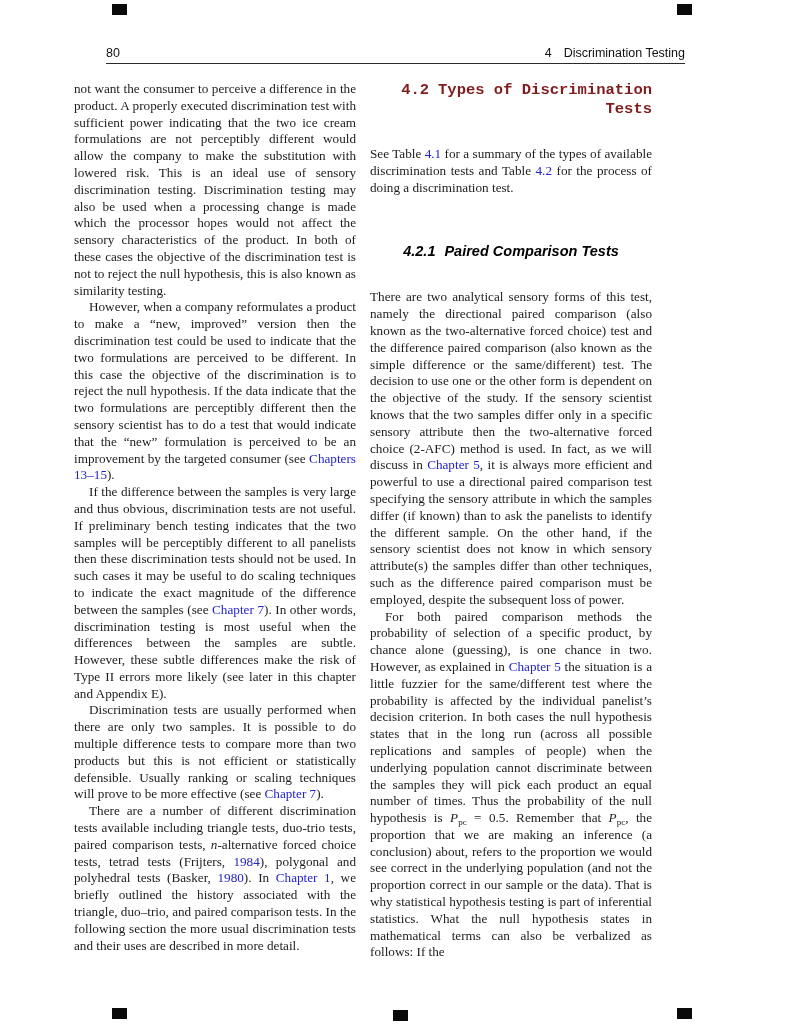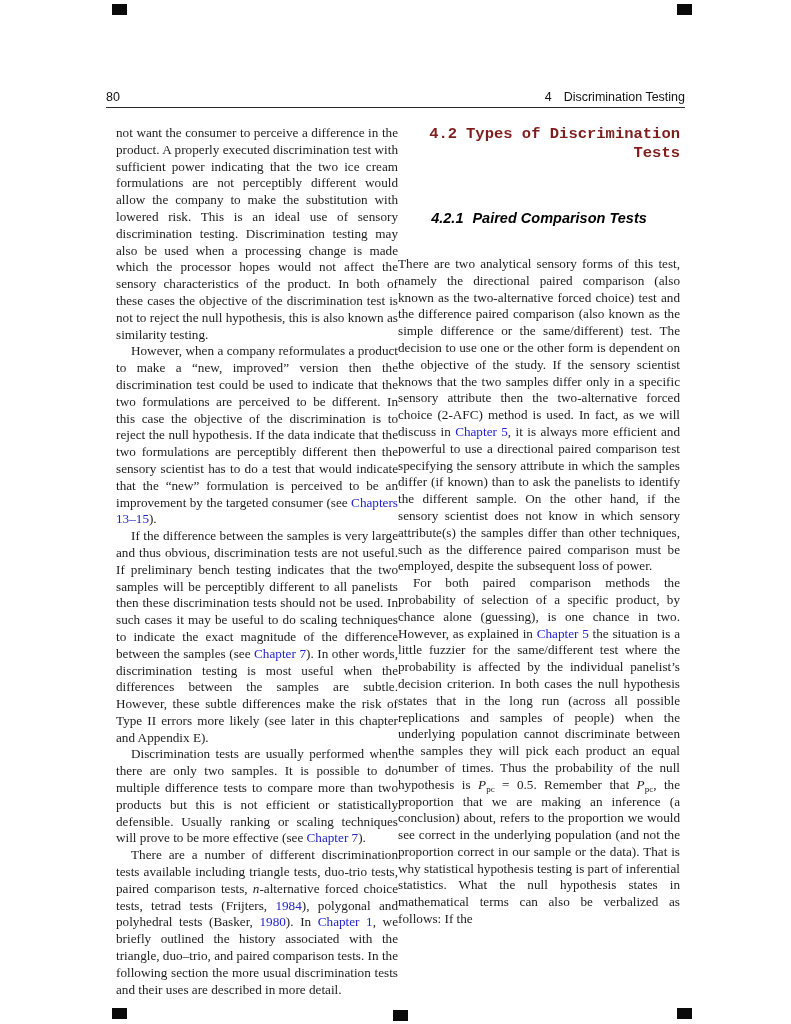--- a/index.html
+++ b/index.html
@@ -20,36 +20,37 @@
     background: #0a0a0a;
   }
   .mark-tl { left: 112px; top: 4px; }
   .mark-tr { left: 677px; top: 4px; }
   .mark-bl { left: 112px; top: 1008px; }
   .mark-bc { left: 393px; top: 1010px; }
   .mark-br { left: 677px; top: 1008px; }
 
   .header {
     margin: 0 106px;
-    padding-top: 90px;
+    padding-top: 46px;
     display: flex;
     justify-content: space-between;
     align-items: baseline;
     font-family: "Liberation Sans", "DejaVu Sans", sans-serif;
     font-size: 12.5px;
     color: #111;
   }
   .running-head .ch-num { margin-right: 12px; }
   .rule {
     margin: 3px 106px 0 106px;
     border-bottom: 1.5px solid #2a2a2a;
   }
   .columns {
     display: flex;
-    margin: 17px 106px 0 116px;
+    gap: 14px;
+    margin: 17px 106px 0 74px;
   }
   .col {
     width: 282px;
     font-family: "Liberation Serif", "DejaVu Serif", serif;
     font-size: 13.2px;
     line-height: 16.8px;
     text-align: justify;
   }
   .col p { margin: 0; }
   .col p.indent { text-indent: 15px; }
@@ -99,18 +100,19 @@
   <div class="columns">
     <div class="col" id="col-left">
         <p class="">not want the consumer to perceive a difference in the product. A properly executed discrimination test with sufficient power indicating that the two ice cream formulations are not perceptibly different would allow the company to make the substitution with lowered risk. This is an ideal use of sensory discrimination testing. Discrimination testing may also be used when a processing change is made which the processor hopes would not affect the sensory characteristics of the product. In both of these cases the objective of the discrimination test is not to reject the null hypothesis, this is also known as similarity testing.</p>
         <p class="indent">However, when a company reformulates a product to make a “new, improved” version then the discrimination test could be used to indicate that the two formulations are perceived to be different. In this case the objective of the discrimination is to reject the null hypothesis. If the data indicate that the two formulations are perceptibly different then the sensory scientist has to do a test that would indicate that the “new” formulation is perceived to be an improvement by the targeted consumer (see <span class="xref">Chapters 13–15</span>).</p>
         <p class="indent">If the difference between the samples is very large and thus obvious, discrimination tests are not useful. If preliminary bench testing indicates that the two samples will be perceptibly different to all panelists then these discrimination tests should not be used. In such cases it may be useful to do scaling techniques to indicate the exact magnitude of the difference between the samples (see <span class="xref">Chapter 7</span>). In other words, discrimination testing is most useful when the differences between the samples are subtle. However, these subtle differences make the risk of Type II errors more likely (see later in this chapter and Appendix E).</p>
         <p class="indent">Discrimination tests are usually performed when there are only two samples. It is possible to do multiple difference tests to compare more than two products but this is not efficient or statistically defensible. Usually ranking or scaling techniques will prove to be more effective (see <span class="xref">Chapter 7</span>).</p>
         <p class="indent">There are a number of different discrimination tests available including triangle tests, duo-trio tests, paired comparison tests, <span class="mvar">n</span>-alternative forced choice tests, tetrad tests (Frijters, <span class="xref">1984</span>), polygonal and polyhedral tests (Basker, <span class="xref">1980</span>). In <span class="xref">Chapter 1</span>, we briefly outlined the history associated with the triangle, duo–trio, and paired comparison tests. In the following section the more usual discrimination tests and their uses are described in more detail.</p>
       </div>
     <div class="col" id="col-right">
         <div class="sec-heading"><span class="h-num">4.2</span><span>Types of Discrimination Tests</span></div>
+        <p class="">See Table <span class="xref">4.1</span> for a summary of the types of available discrimination tests and Table <span class="xref">4.2</span> for the process of doing a discrimination test.</p>
         <div class="subsec-heading"><span class="h-num">4.2.1</span><span>Paired Comparison Tests</span></div>
         <p class="">There are two analytical sensory forms of this test, namely the directional paired comparison (also known as the two-alternative forced choice) test and the difference paired comparison (also known as the simple difference or the same/different) test. The decision to use one or the other form is dependent on the objective of the study. If the sensory scientist knows that the two samples differ only in a specific sensory attribute then the two-alternative forced choice (2-AFC) method is used. In fact, as we will discuss in <span class="xref">Chapter 5</span>, it is always more efficient and powerful to use a directional paired comparison test specifying the sensory attribute in which the samples differ (if known) than to ask the panelists to identify the different sample. On the other hand, if the sensory scientist does not know in which sensory attribute(s) the samples differ than other techniques, such as the difference paired comparison must be employed, despite the subsequent loss of power.</p>
         <p class="indent">For both paired comparison methods the probability of selection of a specific product, by chance alone (guessing), is one chance in two. However, as explained in <span class="xref">Chapter 5</span> the situation is a little fuzzier for the same/different test where the probability is affected by the individual panelist’s decision criterion. In both cases the null hypothesis states that in the long run (across all possible replications and samples of people) when the underlying population cannot discriminate between the samples they will pick each product an equal number of times. Thus the probability of the null hypothesis is <span class="mvar">P</span><sub class="msub">pc</sub> = 0.5. Remember that <span class="mvar">P</span><sub class="msub">pc</sub>, the proportion that we are making an inference (a conclusion) about, refers to the proportion we would see correct in the underlying population (and not the proportion correct in our sample or the data). That is why statistical hypothesis testing is part of inferential statistics. What the null hypothesis states in mathematical terms can also be verbalized as follows: If the</p>
       </div>
   </div>
 </div>
 
 </body></html>

